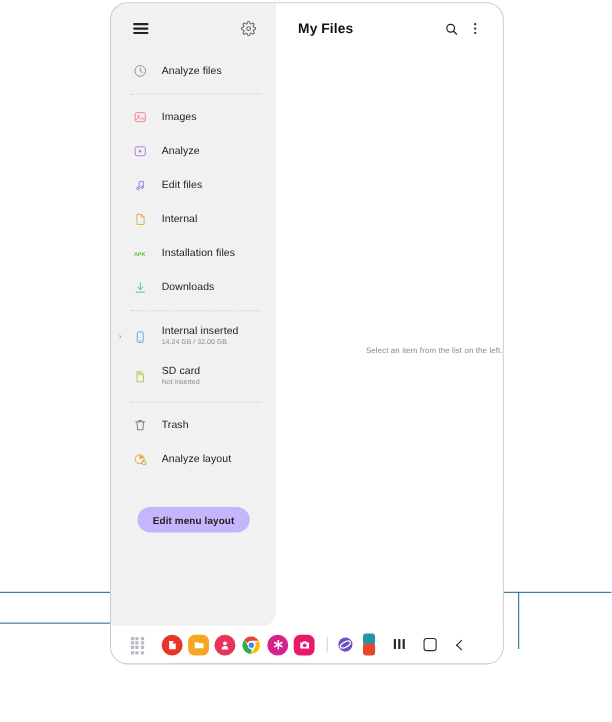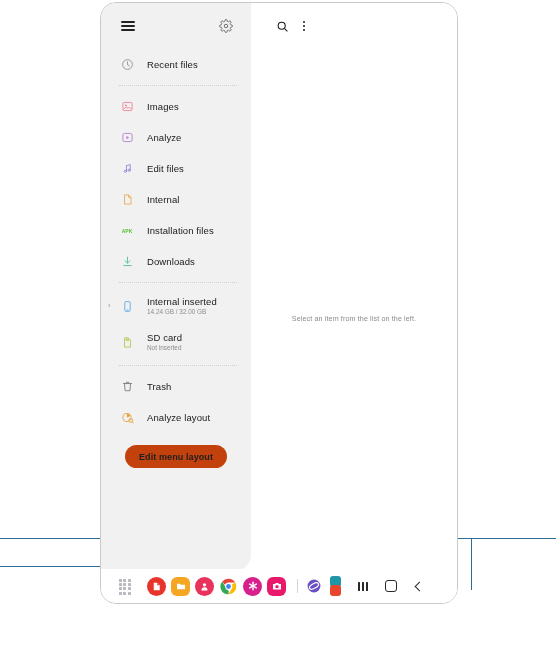--- a/index.html
+++ b/index.html
@@ -101,23 +101,23 @@
     font-size: 8px;
     color: #9a9a9a;
     line-height: 1;
   }
   .divider {
     height: 0;
     margin: 5px 14px 5px 18px;
     border-top: 1px dotted #cfcfcf;
   }
   #edit-menu-btn {
-    margin: 12px auto 0 auto;
+    margin: 28px auto 0 auto;
     display: block;
-    background: #c2410c;
+    background: #c4b5fd;
     border: none;
     border-radius: 14px;
     height: 23px;
     padding: 0 14px;
     font-family: "Liberation Sans", sans-serif;
     font-size: 9px;
     font-weight: bold;
     color: #202020;
     cursor: pointer;
     letter-spacing: .1px;
@@ -152,21 +152,21 @@
     cursor: pointer;
   }
   .dots-v i {
     display: block; width: 2.2px; height: 2.2px; border-radius: 50%;
     background: #1c1c1c; margin: 1.6px 0;
   }
   #empty-msg {
     position: absolute;
     top: 311px;
     left: 0; right: 0;
-    text-align: center;
+    text-align: right;
     font-size: 7.2px;
     color: #8b8b8b;
     letter-spacing: .1px;
   }
 
   
   #taskbar {
     position: absolute;
     left: 0; right: 0; bottom: 0;
     height: 34px;
@@ -282,21 +282,21 @@
 
     <div class="sb-list" id="sb-list">
         <div class="sb-item">
           <div class="sb-ico">
             <svg width="13" height="13" viewBox="0 0 24 24">
               <circle cx="12" cy="12" r="9" stroke="#8e8e8e" fill="none" stroke-width="1.6"></circle>
               <path d="M12 7v5.5l3.5 2" stroke="#8e8e8e" fill="none" stroke-width="1.6" stroke-linecap="round"></path>
             </svg>
           </div>
           <div class="sb-text">
-            <div class="sb-label">Recent files</div>
+            <div class="sb-label">Analyze files</div>
           </div>
         </div>
         <div class="divider"></div>
         <div class="sb-item">
           <div class="sb-ico">
             <svg width="13" height="13" viewBox="0 0 24 24">
               <rect x="3.5" y="4.5" width="17" height="15" rx="2.5" stroke="#ef7f8e" fill="none" stroke-width="1.6"></rect>
               <circle cx="9" cy="10" r="1.6" fill="#ef7f8e" stroke="none"></circle>
               <path d="M5 17l4.5-4.5 3.5 3 2.5-2.5L19 17" stroke="#ef7f8e" fill="none" stroke-width="1.6" stroke-linejoin="round"></path>
             </svg>
@@ -413,20 +413,21 @@
             <div class="sb-label">Analyze layout</div>
           </div>
         </div>
       </div>
 
     <button id="edit-menu-btn">Edit menu layout</button>
   </div>
 
   <div id="content">
     <div id="content-top">
+      <div id="app-title">My Files</div>
       <div class="top-ico">
         <svg width="13" height="13" viewBox="0 0 24 24" fill="none" stroke="#1c1c1c" stroke-width="2">
           <circle cx="10.5" cy="10.5" r="6.5"></circle>
           <line x1="15.5" y1="15.5" x2="21" y2="21"></line>
         </svg>
       </div>
       <div class="top-ico dots-v">
         <div>
             <i></i>
             <i></i>

